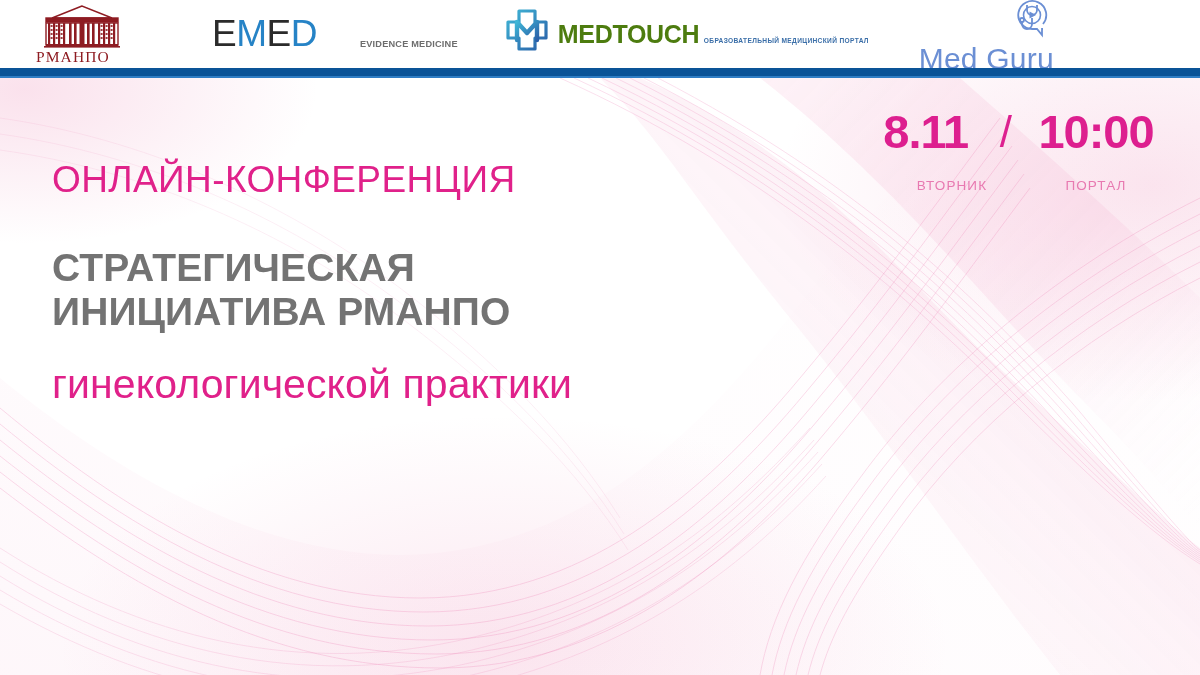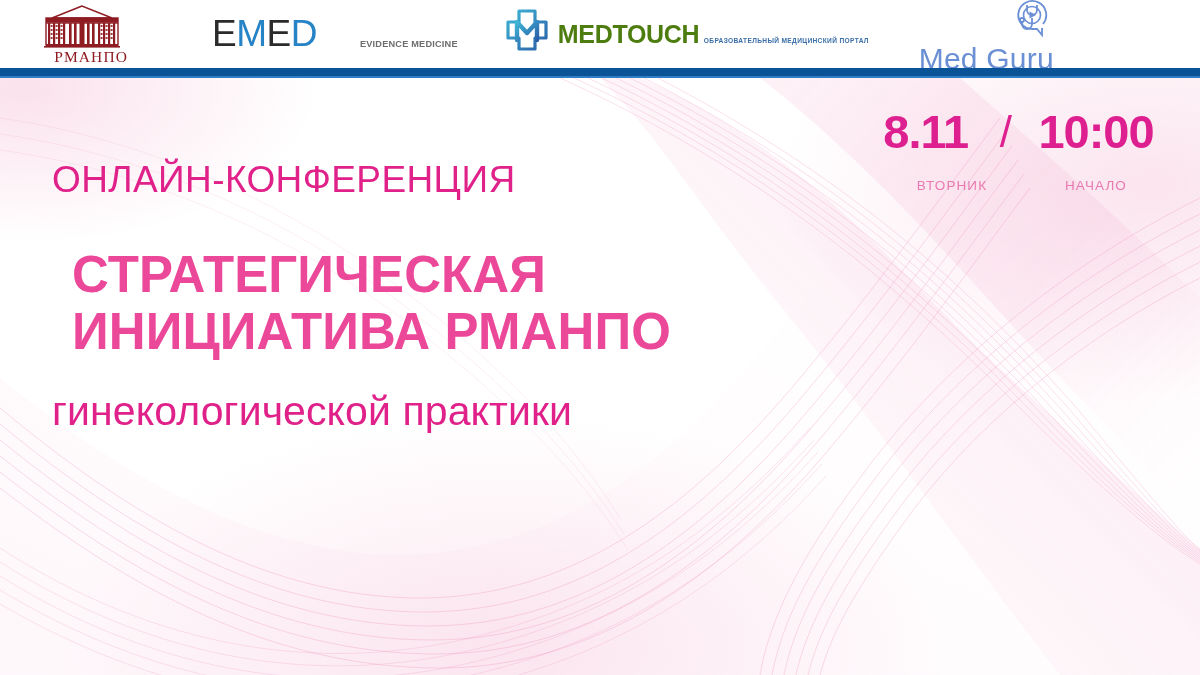--- a/index.html
+++ b/index.html
@@ -28,21 +28,21 @@
     display: flex;
     align-items: center;
     z-index: 40;
   }
   .logo-block { display: flex; align-items: center; }
 
   
   #logo-rmanpo {
     margin-left: 36px;
     flex-direction: column;
-    align-items: flex-end;
+    align-items: flex-start;
     justify-content: center;
   }
   #rmanpo-building { display: block; }
   #rmanpo-word {
     font-family: "Liberation Serif", serif;
     font-size: 15.5px;
     letter-spacing: 1.1px;
     color: #8e1c22;
     line-height: 1;
     margin-top: 1px;
@@ -217,26 +217,25 @@
   #kicker {
     font-size: 37px;
     font-weight: 400;
     color: #e0218a;
     letter-spacing: 0.4px;
     line-height: 1.08;
     white-space: nowrap;
   }
   #headline {
     margin-top: 46px;
-    font-size: 51px;
+    font-size: 39px;
     font-weight: 700;
-    color: #ec4899;
+    color: #737373;
     letter-spacing: 0.1px;
     line-height: 1.12;
-    margin-left: 20px;
   }
   #headline .hl-line { white-space: nowrap; }
   #subhead {
     margin-top: 26px;
     font-size: 41px;
     font-weight: 400;
     color: #e0218a;
     letter-spacing: 0.1px;
     line-height: 1.24;
   }
@@ -428,21 +427,21 @@
   </div>
 
   <div id="date-block">
     <div id="date-row">
       <span id="big-date" class="date-big">8.11</span>
       <span id="date-slash">/</span>
       <span id="big-time" class="date-big">10:00</span>
     </div>
     <div id="date-sub-row">
       <span id="sub-weekday" class="date-sub">ВТОРНИК</span>
-      <span id="sub-start" class="date-sub">НАЧАЛО</span>
+      <span id="sub-start" class="date-sub">ПОРТАЛ</span>
     </div>
   </div>
 
   <div id="text-block">
     <div id="kicker">ОНЛАЙН-КОНФЕРЕНЦИЯ</div>
     <div id="headline">
       <div class="hl-line">СТРАТЕГИЧЕСКАЯ</div>
       <div class="hl-line">ИНИЦИАТИВА РМАНПО</div>
     </div>
     <div id="subhead">

